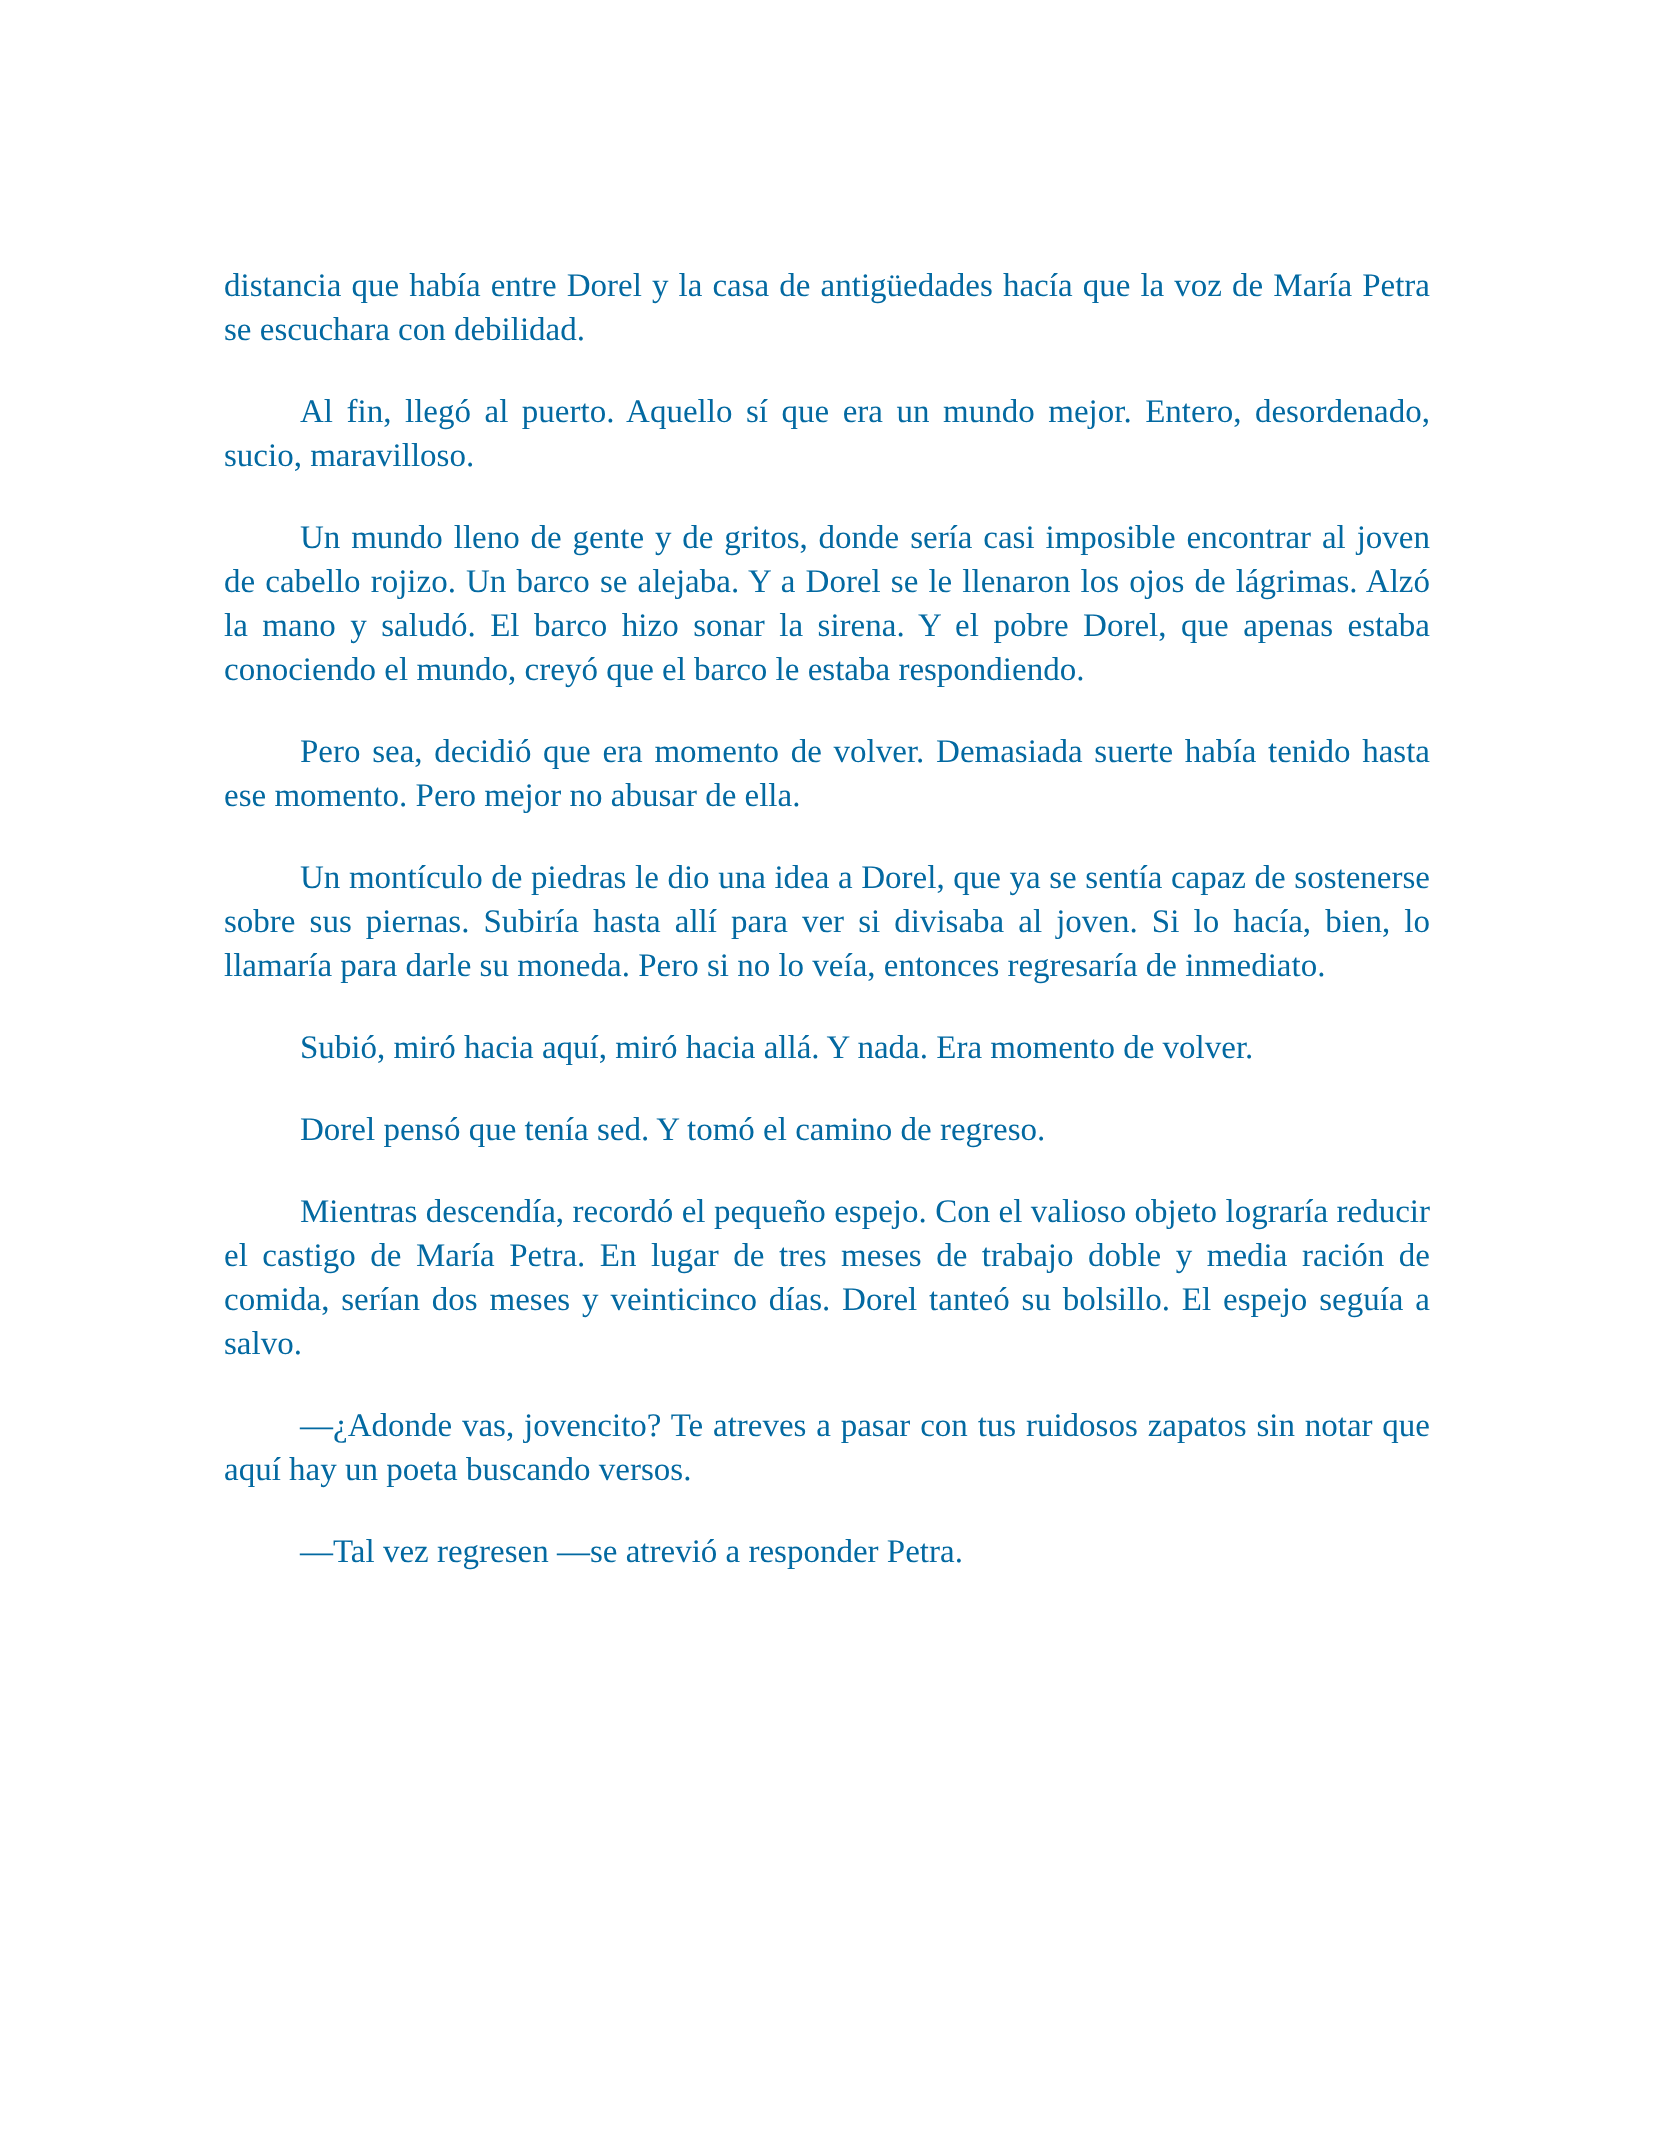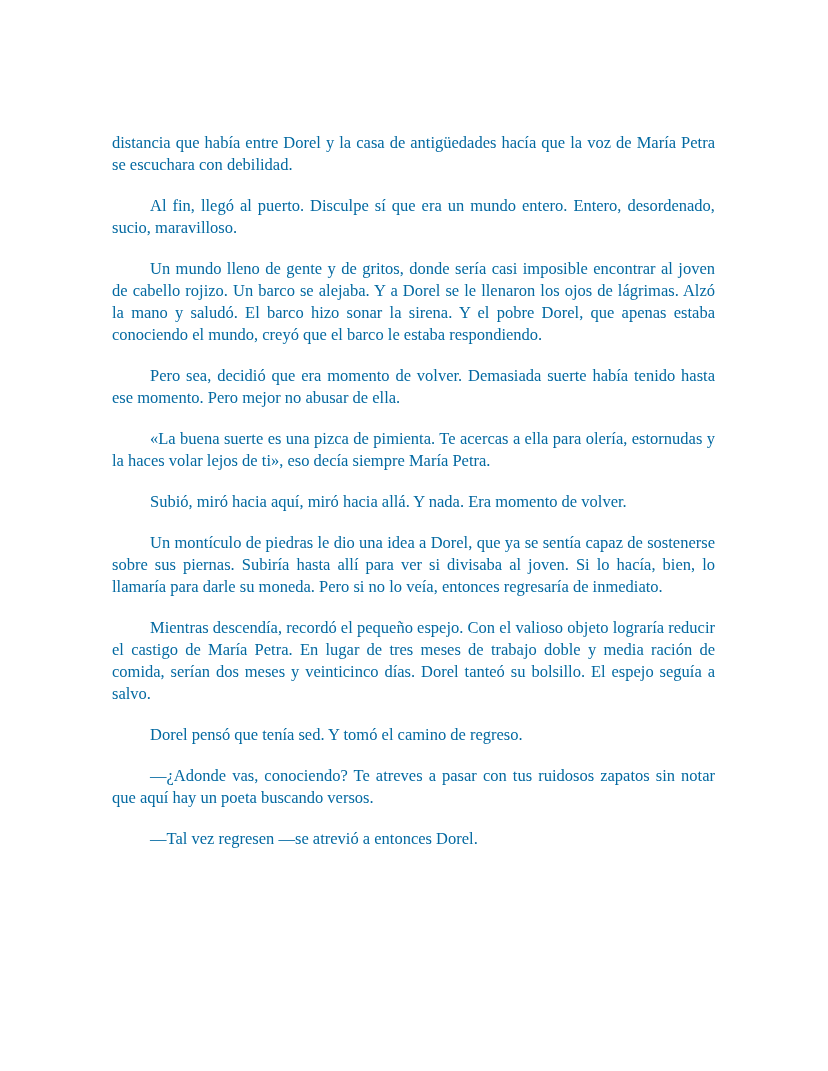--- a/index.html
+++ b/index.html
@@ -39,24 +39,23 @@
   .text-block p:last-child {
     margin-bottom: 0;
   }
 </style>
 </head>
 <body>
 
 <div class="page">
   <div class="text-block" id="text-block">
       <p class="">distancia que había entre Dorel y la casa de antigüedades hacía que la voz de María Petra se escuchara con debilidad.</p>
-      <p class="indent">Al fin, llegó al puerto. Disculpe sí que era un mundo entero. Entero, desordenado, sucio, maravilloso.</p>
+      <p class="indent">Al fin, llegó al puerto. Aquello sí que era un mundo mejor. Entero, desordenado, sucio, maravilloso.</p>
       <p class="indent">Un mundo lleno de gente y de gritos, donde sería casi imposible encontrar al joven de cabello rojizo. Un barco se alejaba. Y a Dorel se le llenaron los ojos de lágrimas. Alzó la mano y saludó. El barco hizo sonar la sirena. Y el pobre Dorel, que apenas estaba conociendo el mundo, creyó que el barco le estaba respondiendo.</p>
       <p class="indent">Pero sea, decidió que era momento de volver. Demasiada suerte había tenido hasta ese momento. Pero mejor no abusar de ella.</p>
-      <p class="indent">«La buena suerte es una pizca de pimienta. Te acercas a ella para olería, estornudas y la haces volar lejos de ti», eso decía siempre María Petra.</p>
+      <p class="indent">Un montículo de piedras le dio una idea a Dorel, que ya se sentía capaz de sostenerse sobre sus piernas. Subiría hasta allí para ver si divisaba al joven. Si lo hacía, bien, lo llamaría para darle su moneda. Pero si no lo veía, entonces regresaría de inmediato.</p>
       <p class="indent">Subió, miró hacia aquí, miró hacia allá. Y nada. Era momento de volver.</p>
-      <p class="indent">Un montículo de piedras le dio una idea a Dorel, que ya se sentía capaz de sostenerse sobre sus piernas. Subiría hasta allí para ver si divisaba al joven. Si lo hacía, bien, lo llamaría para darle su moneda. Pero si no lo veía, entonces regresaría de inmediato.</p>
+      <p class="indent">Dorel pensó que tenía sed. Y tomó el camino de regreso.</p>
       <p class="indent">Mientras descendía, recordó el pequeño espejo. Con el valioso objeto lograría reducir el castigo de María Petra. En lugar de tres meses de trabajo doble y media ración de comida, serían dos meses y veinticinco días. Dorel tanteó su bolsillo. El espejo seguía a salvo.</p>
-      <p class="indent">Dorel pensó que tenía sed. Y tomó el camino de regreso.</p>
-      <p class="indent">—¿Adonde vas, conociendo? Te atreves a pasar con tus ruidosos zapatos sin notar que aquí hay un poeta buscando versos.</p>
-      <p class="indent">—Tal vez regresen —se atrevió a entonces Dorel.</p>
+      <p class="indent">—¿Adonde vas, jovencito? Te atreves a pasar con tus ruidosos zapatos sin notar que aquí hay un poeta buscando versos.</p>
+      <p class="indent">—Tal vez regresen —se atrevió a responder Petra.</p>
     </div>
 </div>
 
 </body></html>

